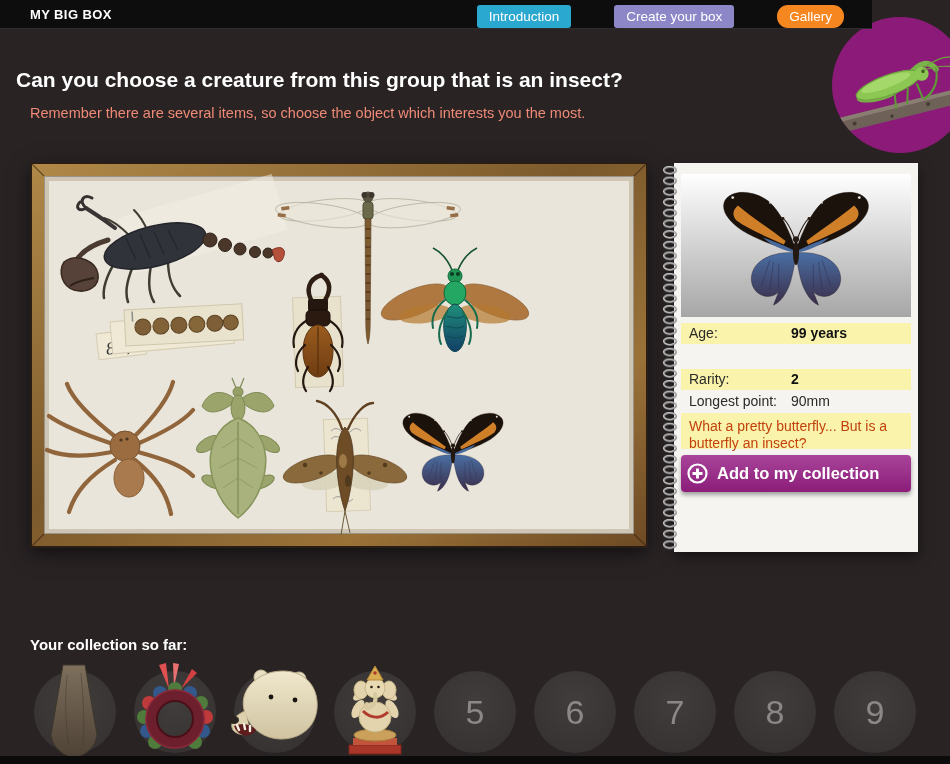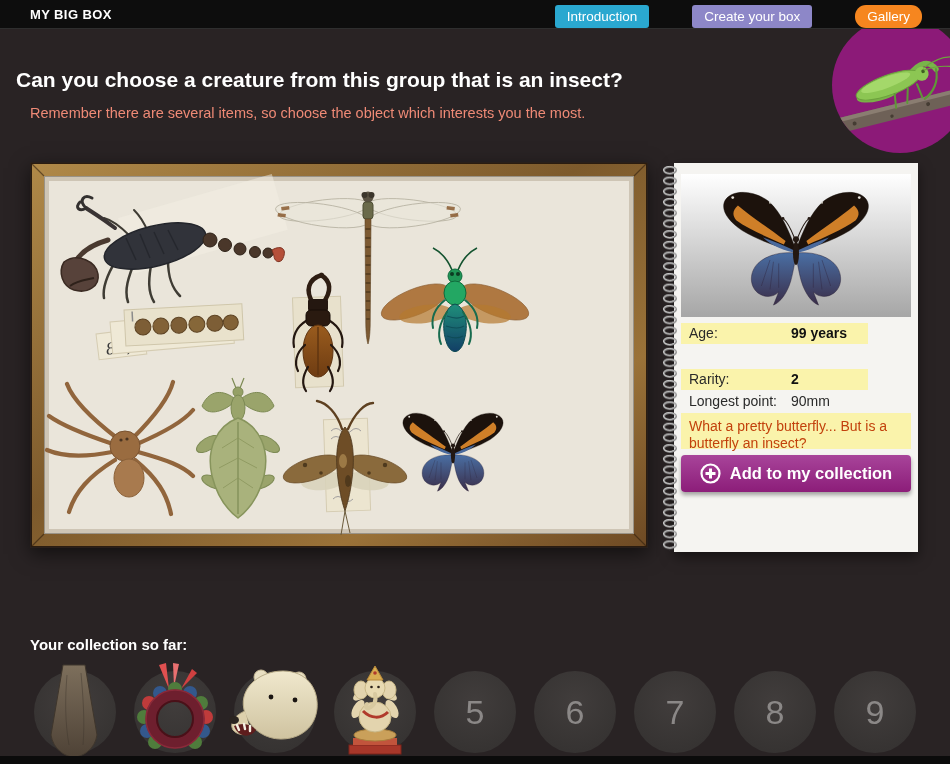--- a/index.html
+++ b/index.html
@@ -1,20 +1,20 @@
 <!DOCTYPE html>
 <html><head>
 <meta charset="utf-8">
 <style>
   html,body{margin:0;padding:0;background:#1a1617;}
   #app{position:relative;width:950px;height:764px;overflow:hidden;
        background:#292324;font-family:"Liberation Sans",sans-serif;
        -webkit-font-smoothing:antialiased;}
   
-  .topbar{position:absolute;left:0;top:0;width:950px;height:28px;background:#0d0d0d;
+  .topbar{position:absolute;left:0;top:0;width:872px;height:28px;background:#0d0d0d;
           border-bottom:1px solid #2e2e2e;z-index:30;}
   .topbar-title{position:absolute;left:30px;top:7px;color:#fff;font-size:13px;
                 font-weight:bold;letter-spacing:.4px;}
   .nav{position:absolute;right:28px;top:5px;display:flex;gap:7px;}
   .nav-btn{height:23px;line-height:23px;padding:0 12px;border:none;border-radius:3px;
            color:#fff;font-size:13.5px;font-family:"Liberation Sans",sans-serif;cursor:pointer;margin-left:36px;}
   .nav-btn.intro{background:#2aa8d0;}
   .nav-btn.create{background:#8d87c8;}
   .nav-btn.gallery{background:#f6861f;border-radius:11px;}
   
@@ -28,34 +28,34 @@
   .box-wrap{position:absolute;left:30px;top:162px;width:618px;height:386px;
             box-shadow:0 6px 18px rgba(0,0,0,.55);}
   
   .panel{position:absolute;left:663px;top:163px;width:255px;height:389px;}
   .panel .page{position:absolute;left:11px;top:0;width:244px;height:389px;
                background:#f5f4f1;box-shadow:0 5px 12px rgba(0,0,0,.5);}
   .coil{position:absolute;left:-1px;top:2px;z-index:2;}
   .panel-img{position:absolute;left:18px;top:11px;width:230px;height:143px;
              background:linear-gradient(#ffffff, #a6a6a6);}
   .panel-img svg{position:absolute;left:0;top:0;}
-  .info-row{position:absolute;left:18px;width:187px;height:21px;font-size:14px;
+  .info-row{position:absolute;left:18px;width:230px;height:21px;font-size:14px;
             color:#2a2a2a;line-height:21px;}
   .info-row.hl{background:#faf3ab;}
   .info-row .lbl{position:absolute;left:8px;}
   .info-row .val{position:absolute;left:110px;font-weight:bold;color:#111;}
   .info-row .val.plain{font-weight:normal;color:#2a2a2a;}
   .desc{position:absolute;left:18px;top:250px;width:214px;height:24px;background:#faf3ab;
         padding:5px 8px 7px 8px;font-size:14px;line-height:17px;color:#c2410c;}
   .add-btn{position:absolute;left:18px;top:292px;width:230px;height:37px;border:none;
            border-radius:4px;cursor:pointer;color:#fff;font-size:16.5px;font-weight:bold;
            font-family:"Liberation Sans",sans-serif;
            background:linear-gradient(#a8449a,#8c1d79);
            box-shadow:0 3px 4px rgba(0,0,0,.35);
-           display:flex;align-items:center;justify-content:center;gap:9px;}
+           display:flex;align-items:center;gap:9px;}
   
   .coll-heading{position:absolute;left:30px;top:636px;color:#fff;font-size:15px;font-weight:bold;}
   .slot{position:absolute;top:671px;width:82px;height:82px;border-radius:50%;
         background:radial-gradient(circle at 50% 38%, #413d3c 0%, #363332 75%);}
   .slot .num{display:block;width:82px;height:82px;text-align:center;line-height:82px;
              font-size:34px;color:#8b8887;}
   .slot svg.item{position:absolute;left:-5px;top:-10px;}
   .footer-strip{position:absolute;left:0;top:756px;width:950px;height:8px;background:#0b0b0b;}
 </style>
 </head>

